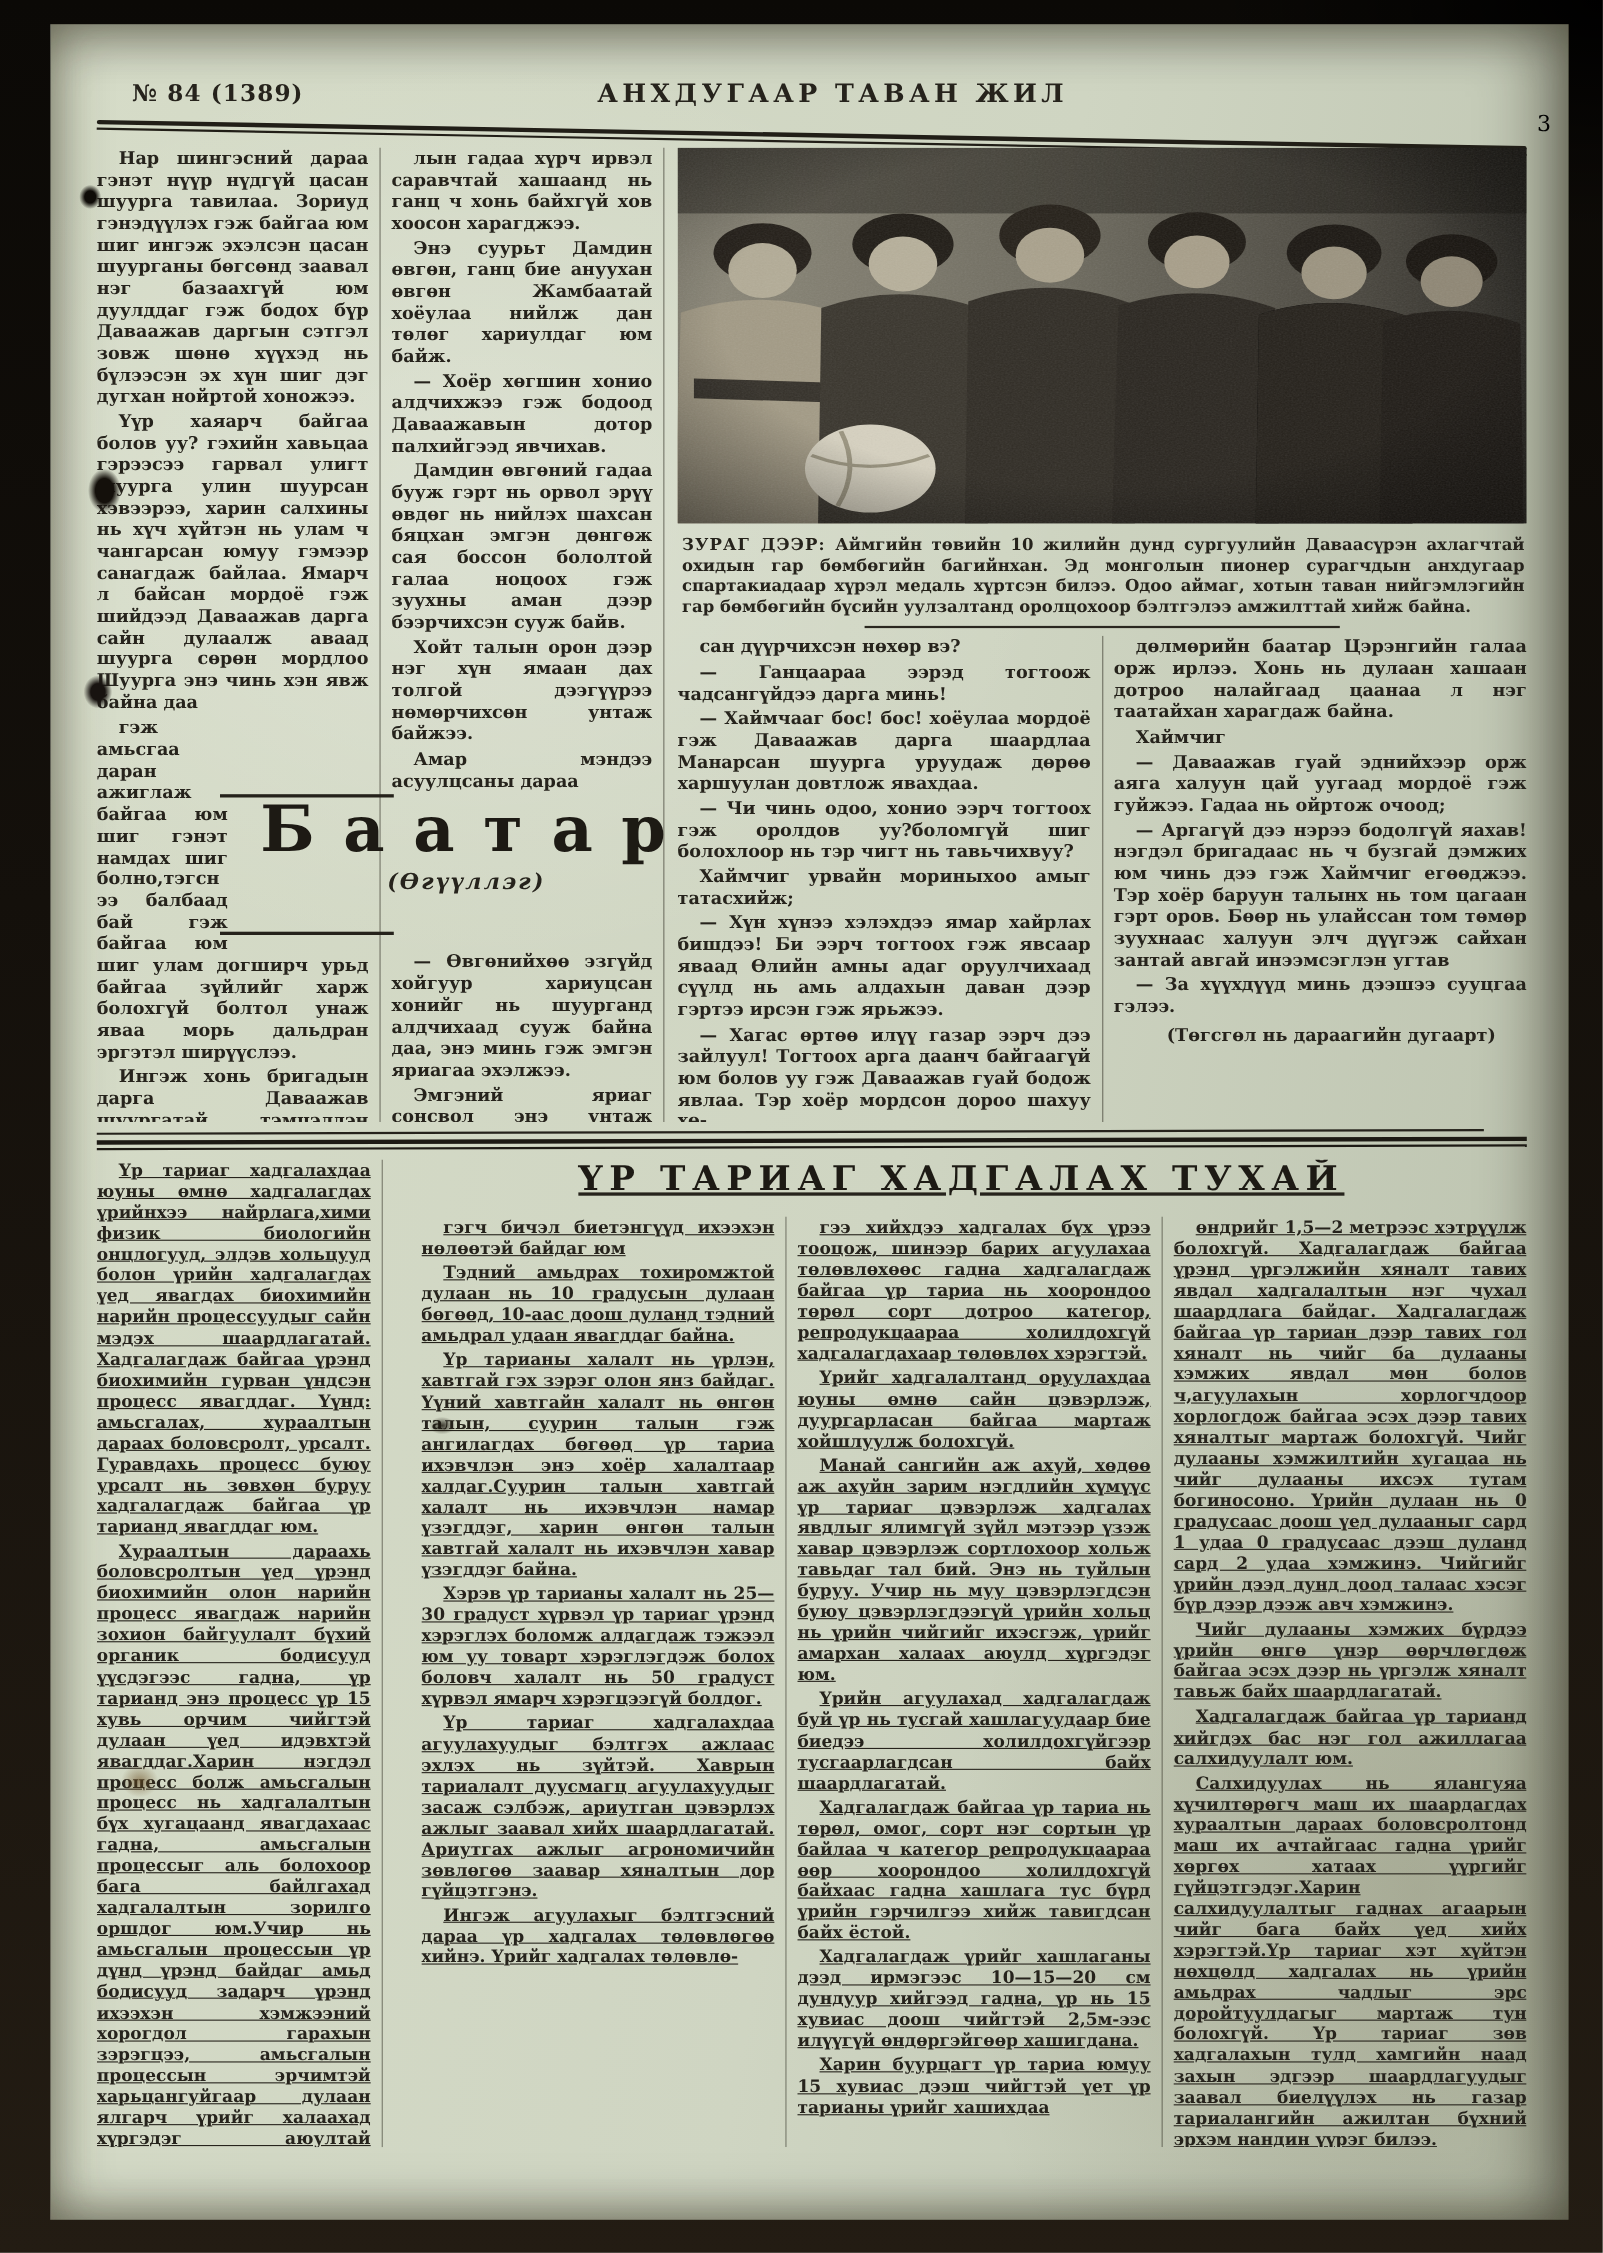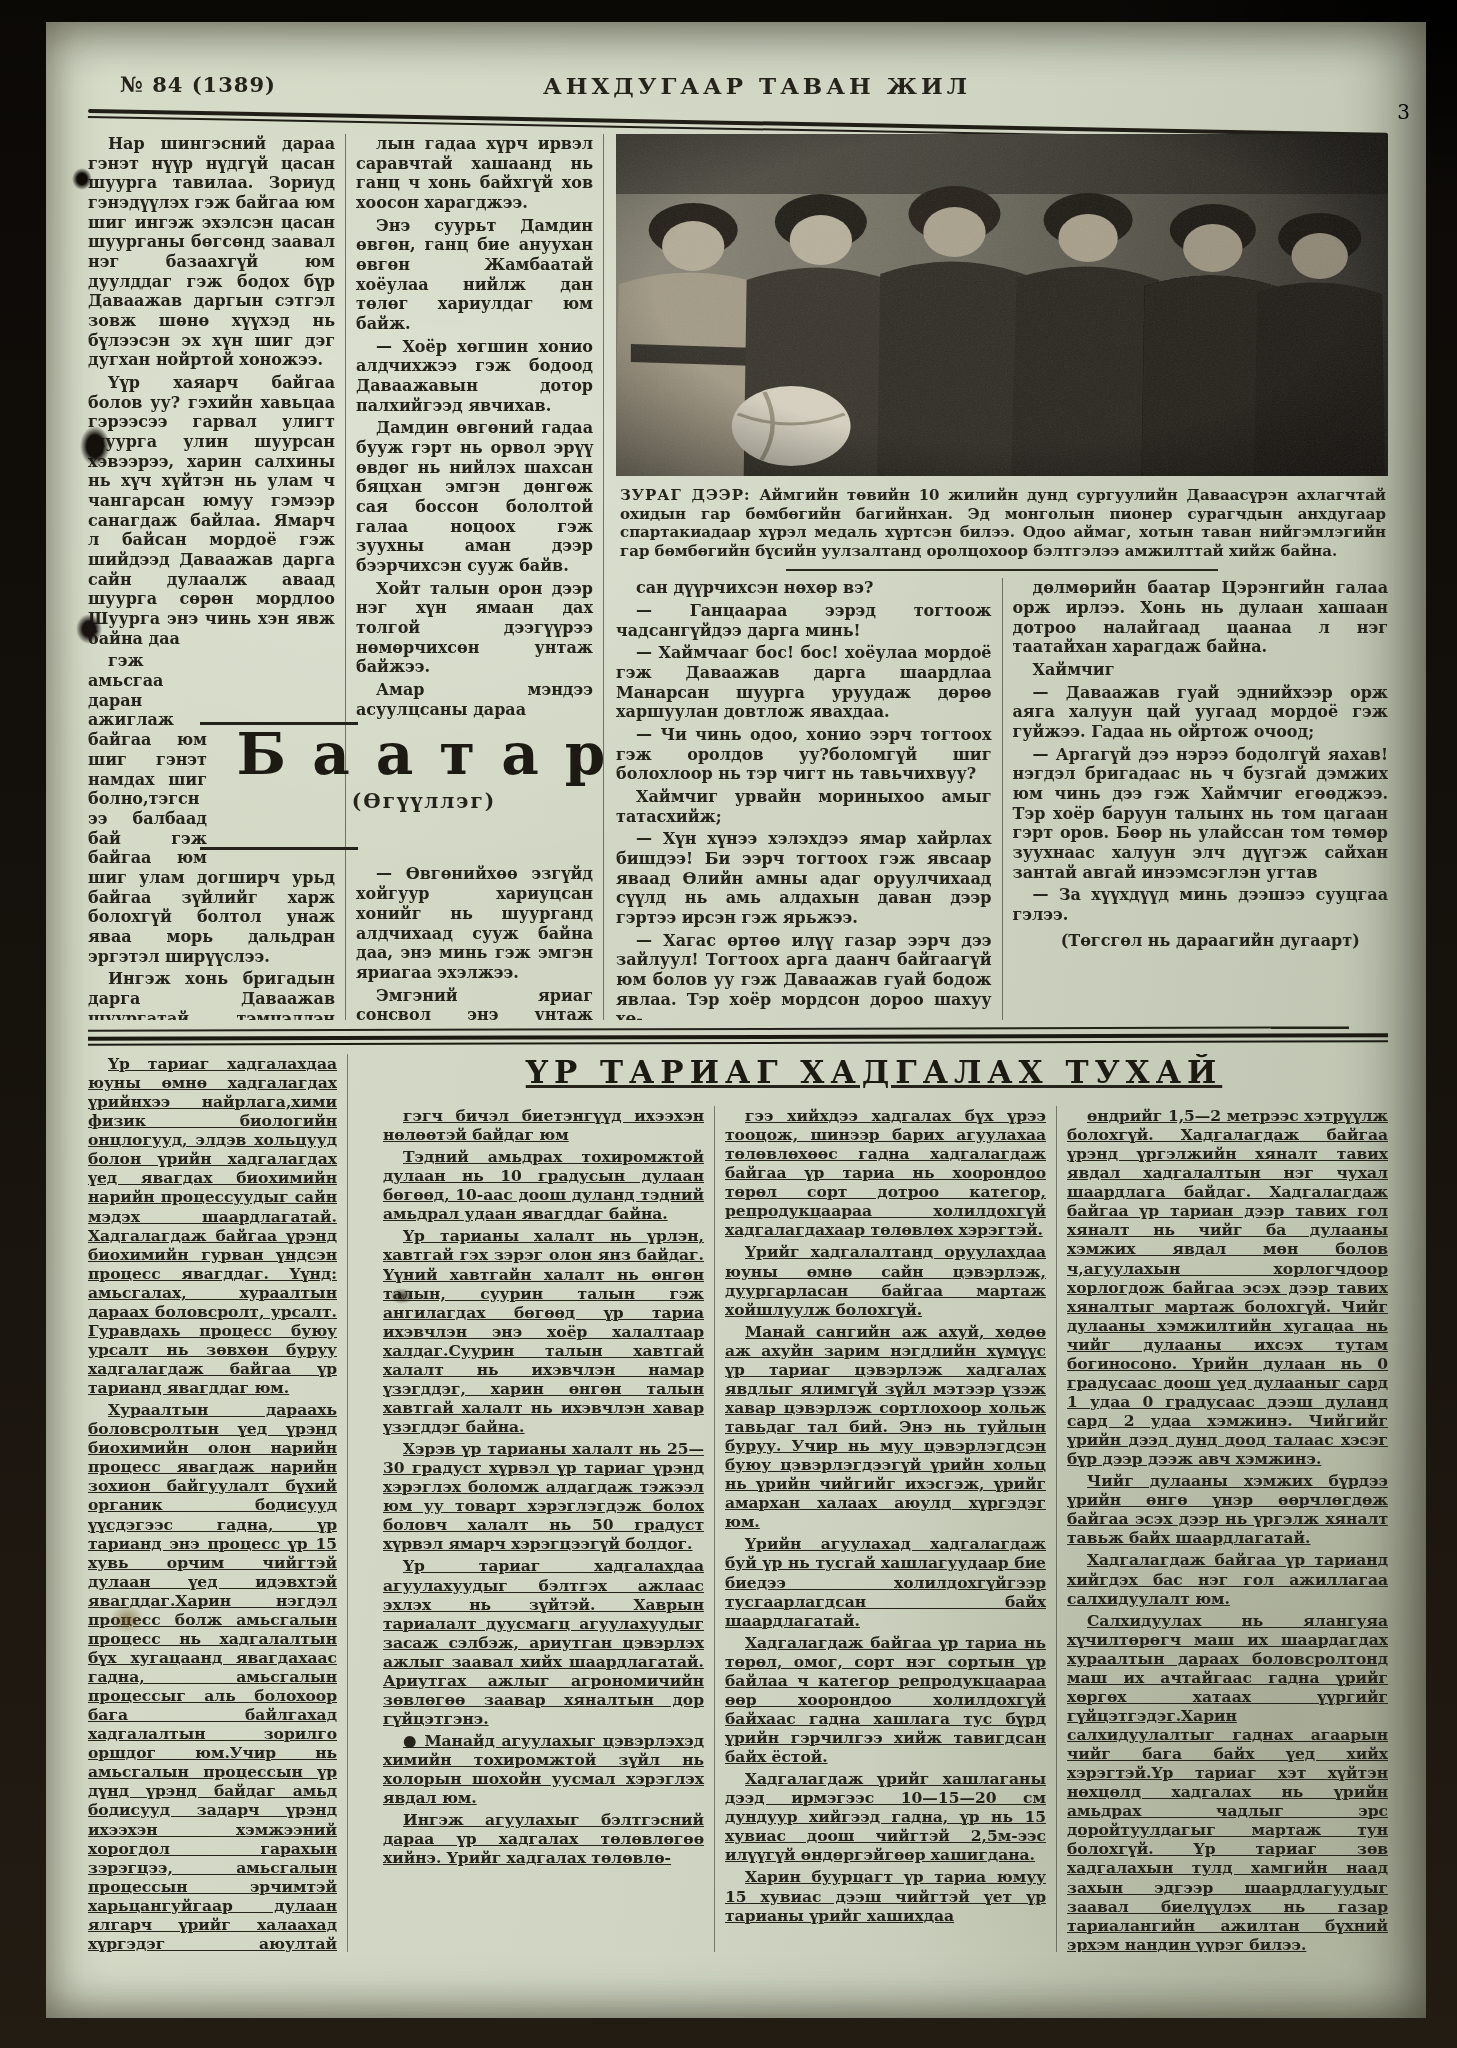--- a/index.html
+++ b/index.html
@@ -50,21 +50,21 @@
   .two-cols { flex:1; display:flex; overflow:hidden; }
   .col3 { flex:1; padding-right:10px; overflow:hidden; }
   .col4 { flex:1; padding-left:10px; border-left:1px solid rgba(32,29,20,.55); overflow:hidden; }
 
   .title-gap { height:142px; }
   .cutout { float:right; width:118px; height:150px; margin:2px 0 2px 10px; }
   .title-box { position:absolute; left:118px; top:372px; width:436px; height:142px; text-align:center; }
   .title-box .rule-a { position:absolute; left:-6px; top:-2px; width:158px; height:3px; background:#25221b; }
   .title-box .rule-b { position:absolute; left:-6px; bottom:16px; width:158px; height:3px; background:#25221b; }
   .story-title { font-size:58px; letter-spacing:26px; padding-left:20px; line-height:1.05; color:#1d1a14; }
-  .story-subtitle { font-size:20px; letter-spacing:2px; margin-top:4px;text-align:center; }
+  .story-subtitle { font-size:20px; font-style:italic; letter-spacing:2px; margin-top:4px;text-align:center; }
   .ending { text-align:center; margin-top:6px; }
 
   .section-divider { margin:8px 0 10px; transform:rotate(-0.15deg); }
   .section-divider .sd1 { height:2px; background:#25221b; width:97%; margin-bottom:5px; }
   .section-divider .sd2 { height:4px; background:#1d1a14; }
   .section-divider .sd3 { height:2px; background:#1d1a14; margin-top:3px; }
 
   .bottom-section { display:flex; height:898px; overflow:hidden;text-decoration:underline; }
   .colA { width:260px; padding-right:10px; border-right:1px solid rgba(32,29,20,.5); font-size:15.5px; overflow:hidden; }
   .bottom-right { flex:1; display:flex; flex-direction:column; padding-left:12px; overflow:hidden; }
@@ -244,21 +244,20 @@
         </div>
       <div class="bottom-right">
         <h2 class="grain-title">ҮР ТАРИАГ ХАДГАЛАХ ТУХАЙ</h2>
         <div class="three-cols">
           <div class="ncol colB">
               <p>гэгч бичэл биетэнгүүд ихээхэн нөлөөтэй байдаг юм</p>
               <p>Тэдний амьдрах тохиромжтой дулаан нь 10 градусын дулаан бөгөөд, 10-аас доош дуланд тэдний амьдрал удаан явагддаг байна.</p>
               <p>Үр тарианы халалт нь үрлэн, хавтгай гэх зэрэг олон янз байдаг. Үүний хавтгайн халалт нь өнгөн талын, суурин талын гэж ангилагдах бөгөөд үр тариа ихэвчлэн энэ хоёр халалтаар халдаг.Суурин талын хавтгай халалт нь ихэвчлэн намар үзэгддэг, харин өнгөн талын хавтгай халалт нь ихэвчлэн хавар үзэгддэг байна.</p>
               <p>Хэрэв үр тарианы халалт нь 25—30 градуст хүрвэл үр тариаг үрэнд хэрэглэх боломж алдагдаж тэжээл юм уу товарт хэрэглэгдэж болох боловч халалт нь 50 градуст хүрвэл ямарч хэрэгцээгүй болдог.</p>
               <p>Үр тариаг хадгалахдаа агуулахуудыг бэлтгэх ажлаас эхлэх нь зүйтэй. Хаврын тариалалт дуусмагц агуулахуудыг засаж сэлбэж, ариутган цэвэрлэх ажлыг заавал хийх шаардлагатай. Ариутгах ажлыг агрономичийн зөвлөгөө заавар хяналтын дор гүйцэтгэнэ.</p>
-              <p>● Манайд агуулахыг цэвэрлэхэд химийн тохиромжтой зүйл нь холорын шохойн уусмал хэрэглэх явдал юм.</p>
               <p>Ингэж агуулахыг бэлтгэсний дараа үр хадгалах төлөвлөгөө хийнэ. Үрийг хадгалах төлөвлө-</p>
             </div>
           <div class="ncol colC">
               <p>гээ хийхдээ хадгалах бүх үрээ тооцож, шинээр барих агуулахаа төлөвлөхөөс гадна хадгалагдаж байгаа үр тариа нь хоорондоо төрөл сорт дотроо категор, репродукцаараа холилдохгүй хадгалагдахаар төлөвлөх хэрэгтэй.</p>
               <p>Үрийг хадгалалтанд оруулахдаа юуны өмнө сайн цэвэрлэж, дуургарласан байгаа мартаж хойшлуулж болохгүй.</p>
               <p>Манай сангийн аж ахуй, хөдөө аж ахуйн зарим нэгдлийн хүмүүс үр тариаг цэвэрлэж хадгалах явдлыг ялимгүй зүйл мэтээр үзэж хавар цэвэрлэж сортлохоор хольж тавьдаг тал бий. Энэ нь туйлын буруу. Учир нь муу цэвэрлэгдсэн буюу цэвэрлэгдээгүй үрийн хольц нь үрийн чийгийг ихэсгэж, үрийг амархан халаах аюулд хүргэдэг юм.</p>
               <p>Үрийн агуулахад хадгалагдаж буй үр нь тусгай хашлагуудаар бие биедээ холилдохгүйгээр тусгаарлагдсан байх шаардлагатай.</p>
               <p>Хадгалагдаж байгаа үр тариа нь төрөл, омог, сорт нэг сортын үр байлаа ч категор репродукцаараа өөр хоорондоо холилдохгүй байхаас гадна хашлага тус бүрд үрийн гэрчилгээ хийж тавигдсан байх ёстой.</p>
               <p>Хадгалагдаж үрийг хашлаганы дээд ирмэгээс 10—15—20 см дундуур хийгээд гадна, үр нь 15 хувиас доош чийгтэй 2,5м-ээс илүүгүй өндөргэйгөөр хашигдана.</p>
               <p>Харин буурцагт үр тариа юмуу 15 хувиас дээш чийгтэй үет үр тарианы үрийг хашихдаа</p>

